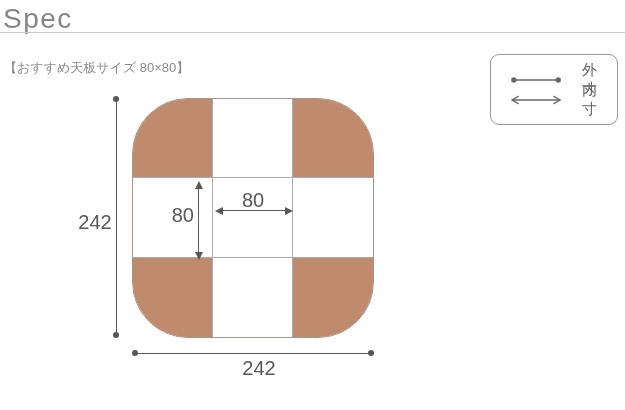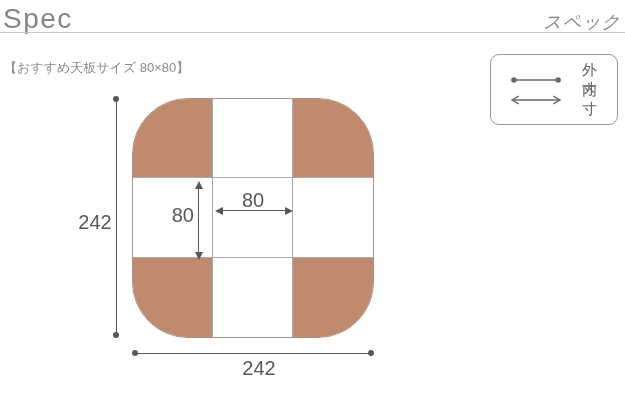--- a/index.html
+++ b/index.html
@@ -103,21 +103,20 @@
   .iw-head-l { left: 215px; top: 206.5px; }
   .iw-head-r { left: 285px; top: 206.5px; }
   .iw-label { left: 233px; top: 189px; width: 40px; text-align: center; }
 </style>
 </head>
 <body>
 
 <div class="page">
 
   <div class="title-en">Spec</div>
-  <div class="title-ja">スペック</div>
   <div class="header-rule"></div>
 
   <div class="sub-label sub-size">【おすすめ天板サイズ 80×80】</div>
 
   <div class="legend">
     <div class="legend-row">
       <svg width="54" height="10" viewBox="0 0 54 10">
         <circle cx="4" cy="5" r="2.8" fill="#666666"></circle>
         <line x1="4" y1="5" x2="50" y2="5" stroke="#666666" stroke-width="1.3"></line>
         <circle cx="50" cy="5" r="2.8" fill="#666666"></circle>

